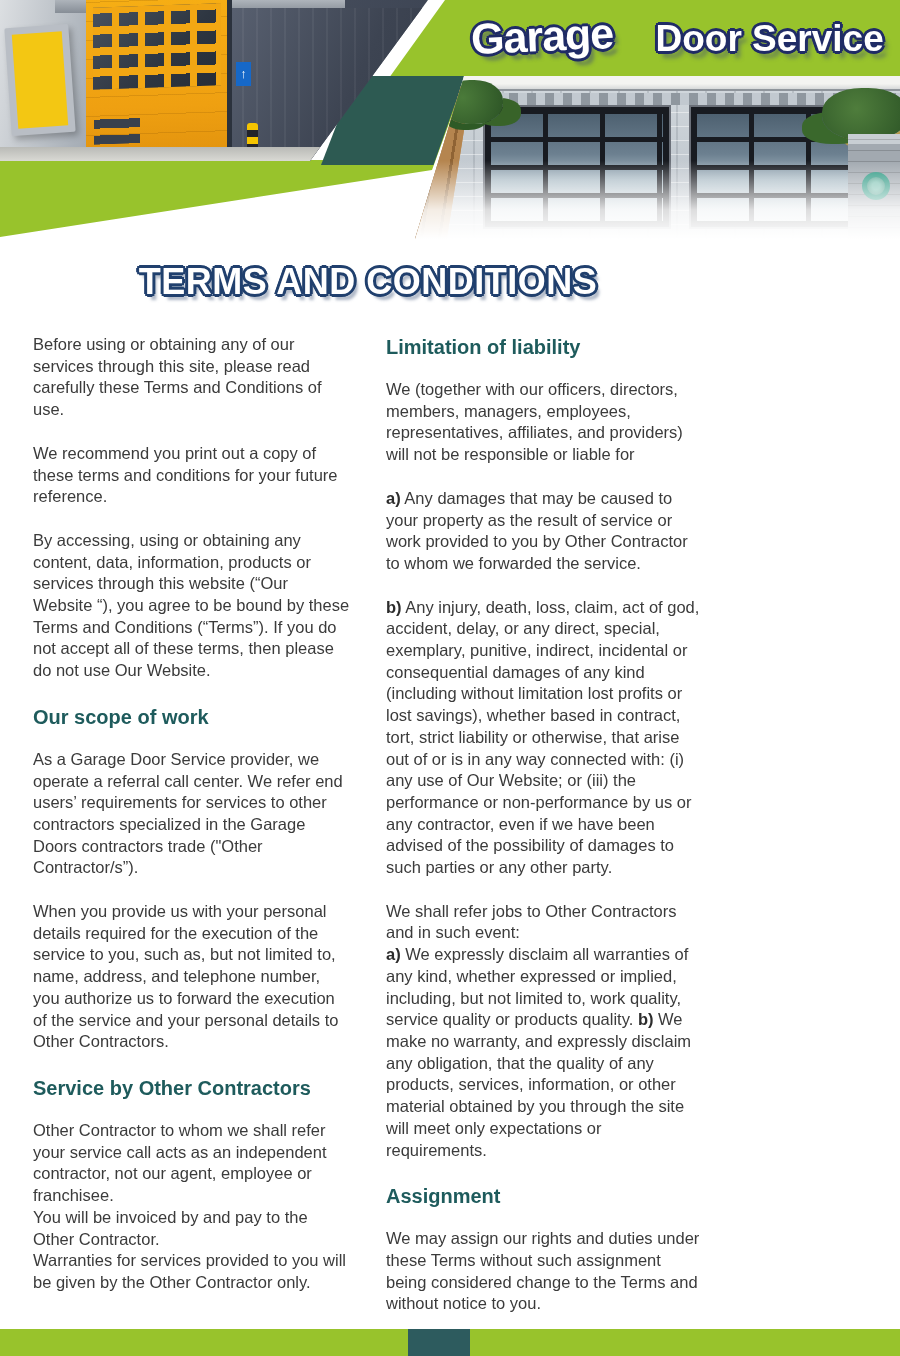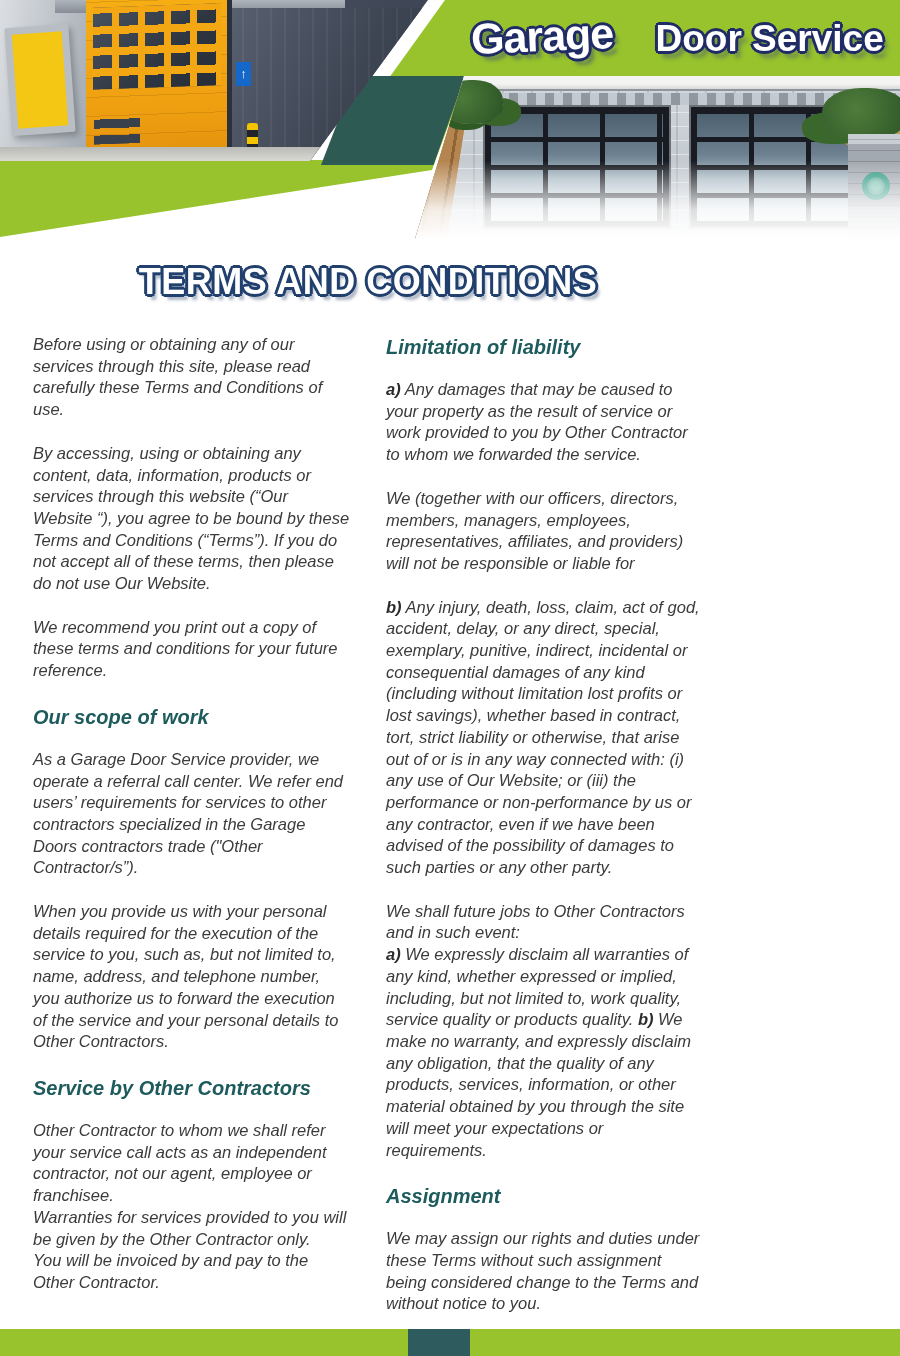--- a/index.html
+++ b/index.html
@@ -135,21 +135,21 @@
     font-size:36px; font-weight:bold; letter-spacing:.5px; line-height:40px;
     color:#ffffff;
     text-shadow:
       -2px -2px 0 #21406e, 0 -2px 0 #21406e, 2px -2px 0 #21406e,
       -2px 0 0 #21406e, 2px 0 0 #21406e,
       -2px 2px 0 #21406e, 0 2px 0 #21406e, 2px 2px 0 #21406e,
       -3px 0 0 #21406e, 3px 0 0 #21406e, 0 3px 0 #21406e, 0 -3px 0 #21406e,
       4px 6px 3px rgba(120,135,160,.6);
   }
   .content { position:absolute; left:0; top:240px; width:736px; }
-  .columns { display:flex; gap:36px; padding:0 33px;font-style:italic; }
+  .columns { display:flex; gap:36px; padding:0 33px; }
   .col { flex:1 1 0; display:flex; flex-direction:column; min-width:0; }
   .col p, .col .para { margin:0 0 22px; font-size:16.5px; line-height:21.7px; color:#3b3b3b; }
   .col h2 { margin:0 0 19px; font-size:20px; line-height:26px; color:#1e5b5c; font-weight:bold; }
   .col h2:first-child { margin-top:0; }
   .blk { display:block; }
   .col b { color:#2c2c2c; }
 
   
   .footer { position:absolute; left:0; bottom:0; width:900px; height:27px; background:#98c32c; }
   .footer-square { position:absolute; left:408px; top:0; width:62px; height:27px; background:#2d5b5e; }
@@ -196,54 +196,54 @@
     </div>
   </div>
 
   <div class="content">
     <h1 class="page-heading">TERMS AND CONDITIONS</h1>
 
     <div class="columns">
 
       <div class="col">
         <p>Before using or obtaining any of our services through this site, please read carefully these Terms and Conditions of use.</p>
+        <p>We recommend you print out a copy of these terms and conditions for your future reference.</p>
         <p>By accessing, using or obtaining any content, data, information, products or services through this website (“Our Website “), you agree to be bound by these Terms and Conditions (“Terms”). If you do not accept all of these terms, then please do not use Our Website.</p>
-        <p>We recommend you print out a copy of these terms and conditions for your future reference.</p>
 
         <h2>Our scope of work</h2>
         <p>As a Garage Door Service provider, we operate a referral call center. We refer end users’ requirements for services to other contractors specialized in the Garage Doors contractors trade ("Other Contractor/s”).</p>
 
         <p>When you provide us with your personal details required for the execution of the service to you, such as, but not limited to, name, address, and telephone number, you authorize us to forward the execution of the service and your personal details to Other Contractors.</p>
 
         <h2>Service by Other Contractors</h2>
         <div class="para">
           <span class="blk">Other Contractor to whom we shall refer your service call acts as an independent contractor, not our agent, employee or franchisee.</span>
+          <span class="blk">You will be invoiced by and pay to the Other Contractor.</span>
           <span class="blk">Warranties for services provided to you will be given by the Other Contractor only.</span>
-          <span class="blk">You will be invoiced by and pay to the Other Contractor.</span>
         </div>
       </div>
 
       <div class="col">
         <h2>Limitation of liability</h2>
+        <p>We (together with our officers, directors, members, managers, employees, representatives, affiliates, and providers) will not be responsible or liable for</p>
         <p>
           <b>a)</b>
           <span>Any damages that may be caused to your property as the result of service or work provided to you by Other Contractor to whom we forwarded the service.</span>
         </p>
-        <p>We (together with our officers, directors, members, managers, employees, representatives, affiliates, and providers) will not be responsible or liable for</p>
         <p>
           <b>b)</b>
           <span>Any injury, death, loss, claim, act of god, accident, delay, or any direct, special, exemplary, punitive, indirect, incidental or consequential damages of any kind (including without limitation lost profits or lost savings), whether based in contract, tort, strict liability or otherwise, that arise out of or is in any way connected with: (i) any use of Our Website; or (iii) the performance or non-performance by us or any contractor, even if we have been advised of the possibility of damages to such parties or any other party.</span>
         </p>
 
         <div class="para">
-          <span class="blk">We shall future jobs to Other Contractors and in such event:</span>
+          <span class="blk">We shall refer jobs to Other Contractors and in such event:</span>
           <span><b>a)</b>
             <span>We expressly disclaim all warranties of any kind, whether expressed or implied, including, but not limited to, work quality, service quality or products quality.</span></span>
           <span><b>b)</b>
-            <span>We make no warranty, and expressly disclaim any obligation, that the quality of any products, services, information, or other material obtained by you through the site will meet your expectations or requirements.</span></span>
+            <span>We make no warranty, and expressly disclaim any obligation, that the quality of any products, services, information, or other material obtained by you through the site will meet only expectations or requirements.</span></span>
         </div>
 
         <h2>Assignment</h2>
         <p>We may assign our rights and duties under these Terms without such assignment being considered change to the Terms and without notice to you.</p>
       </div>
 
     </div>
   </div>
 
   <div class="footer">

